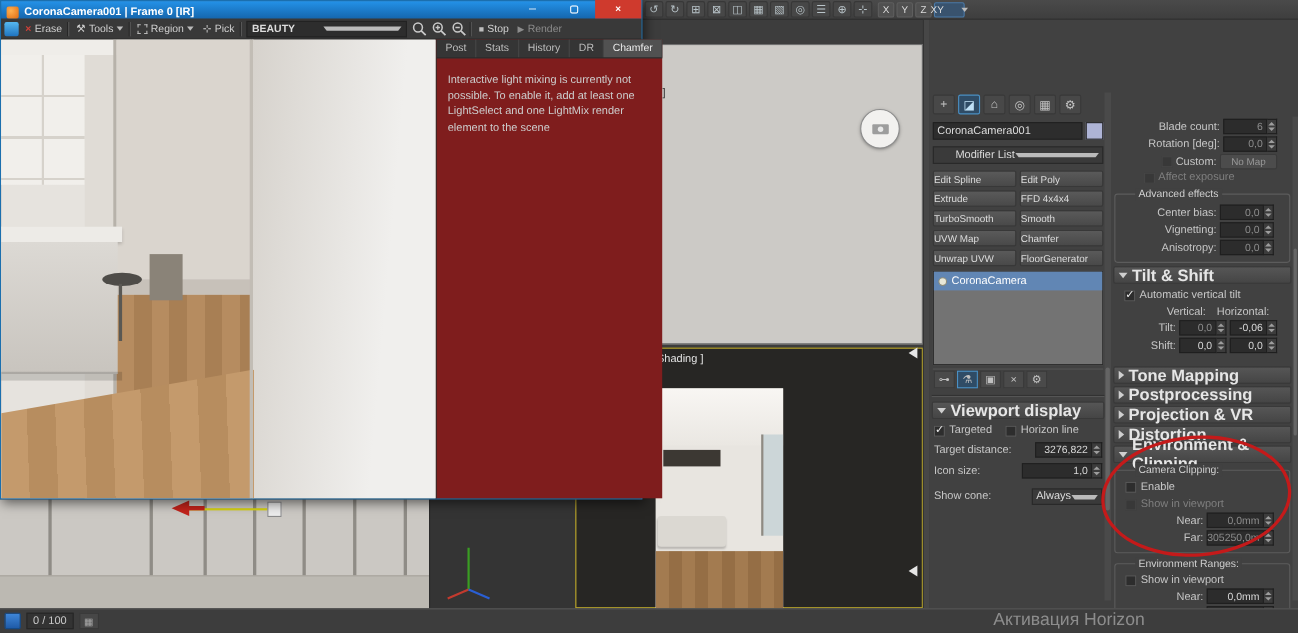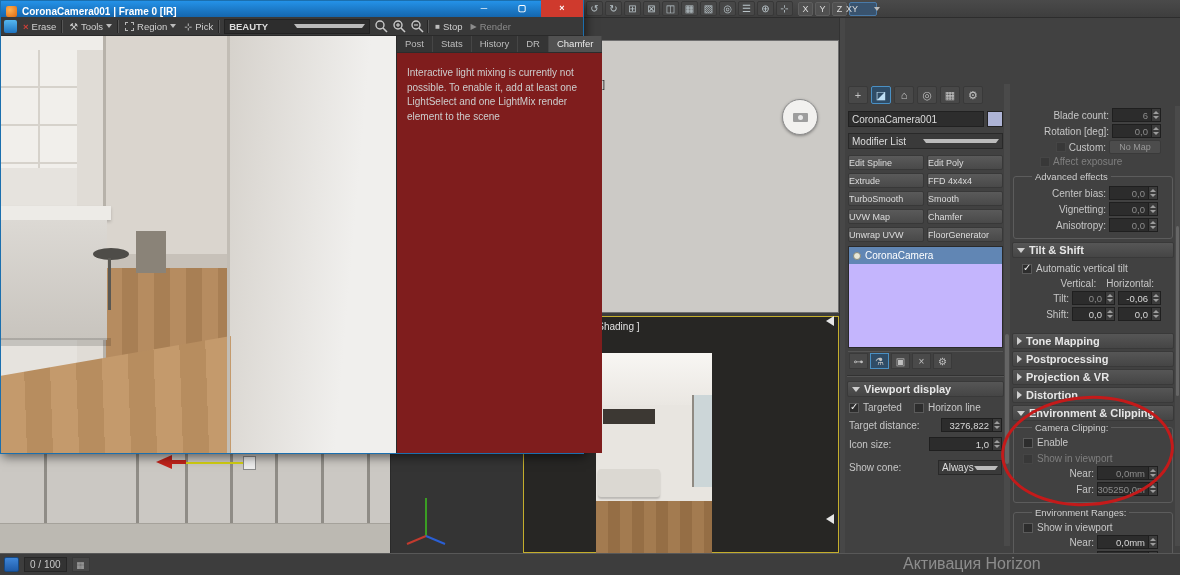--- a/index.html
+++ b/index.html
@@ -50,33 +50,33 @@
   #cp-scroll2 { position:absolute; left:1175px; top:106px; width:5px; height:440px; background:#4a4a4a; }
   #cp-scroll2 .thumb { position:absolute; left:1px; top:120px; width:3px; height:170px; background:#666; border-radius:2px; }
 
   #cp-left { position:absolute; left:847px; top:84px; width:157px; }
   .cp-icons { display:flex; gap:3px; padding:2px 1px; }
   .cpi { width:20px; height:18px; background:#484848; border:1px solid #393939; border-radius:2px; color:#c3c3c3; display:flex; align-items:center; justify-content:center; font-size:11px; }
   .cpi.active { background:#2f4c66; border-color:#4a90c4; color:#bfe0f5; }
   .cp-name { display:flex; gap:3px; margin:5px 1px 0; }
   .namefld { flex:1; height:16px; background:#2d2d2d; border:1px solid #212121; color:#ddd; line-height:15px; padding-left:3px; }
   .swatch { width:16px; height:16px; background:#aeb4d6; border:1px solid #222; }
-  .cp-modlist { margin:6px 1px 0; height:16px; background:#3a3a3a; border:1px solid #292929; display:flex; align-items:center; padding:0 3px; color:#ddd; }
+  .cp-modlist { margin:6px 1px 0; height:16px; background:#3a3a3a; border:1px solid #292929; display:flex; align-items:center; padding:0 3px; color:#ddd;text-align:right; }
   .cp-modlist span { flex:1; }
   .cp-grid { display:grid; grid-template-columns:1fr 1fr; gap:3px; margin:6px 1px 0; }
   .cp-btn { height:15px; background:linear-gradient(#5a5a5a,#494949); border:1px solid #383838; border-radius:2px; color:#ddd; text-align:left; line-height:14px; font-size:9px; white-space:nowrap; overflow:hidden; }
-  .cp-stack { margin:4px 1px 0; height:102px; background:#c4b5fd; border:1px solid #2a2a2a; }
+  .cp-stack { margin:4px 1px 0; height:86px; background:#737373; border:1px solid #2a2a2a; }
   .cp-stack-row { height:17px; background:#6186b4; color:#fff; display:flex; align-items:center; gap:4px; padding-left:4px; }
   .bulb { width:8px; height:8px; border-radius:50%; background:#e8e8d8; border:1px solid #8a8a7a; }
   .cp-stack-icons { display:flex; gap:2px; margin:3px 1px 0; padding:1px; border-top:1px solid #555; }
   .csi { width:19px; height:16px; background:#4a4a4a; border:1px solid #3a3a3a; color:#c0c0c0; display:flex; align-items:center; justify-content:center; font-size:10px; }
   .csi.active { background:#2f4c66; border-color:#4a90c4; }
   .cp-sep { margin:5px 0 4px; border-top:1px solid #323232; border-bottom:1px solid #555; }
 
-  .roll { height:16px; background:linear-gradient(#565656,#454545); border:1px solid #393939; border-radius:2px; display:flex; align-items:center; gap:4px; padding:0 4px; color:#e6e6e6; font-weight:bold; font-size:11px; margin:2px 0; }
+  .roll { height:16px; background:linear-gradient(#565656,#454545); border:1px solid #393939; border-radius:2px; display:flex; align-items:center; gap:4px; padding:0 4px; color:#e6e6e6; font-weight:bold; font-size:15px; margin:2px 0; }
   .arr-d { width:0; height:0; border-left:4px solid transparent; border-right:4px solid transparent; border-top:5px solid #cfcfcf; }
   .arr-r { width:0; height:0; border-top:4px solid transparent; border-bottom:4px solid transparent; border-left:5px solid #cfcfcf; }
 
   .row { display:flex; align-items:center; gap:4px; margin:5px 2px 0; }
   .cb { width:10px; height:10px; background:#2d2d2d; border:1px solid #5a5a5a; position:relative; flex:none; }
   .cb.on::after { content:"✓"; position:absolute; left:0; top:-3px; font-size:10px; color:#eee; }
   .cb.dis { border-color:#454545; background:#383838; }
   .lbl { color:#c7c7c7; }
   .lbl.dim { color:#7f7f7f; }
   .fwrap { display:flex; flex:none; }

